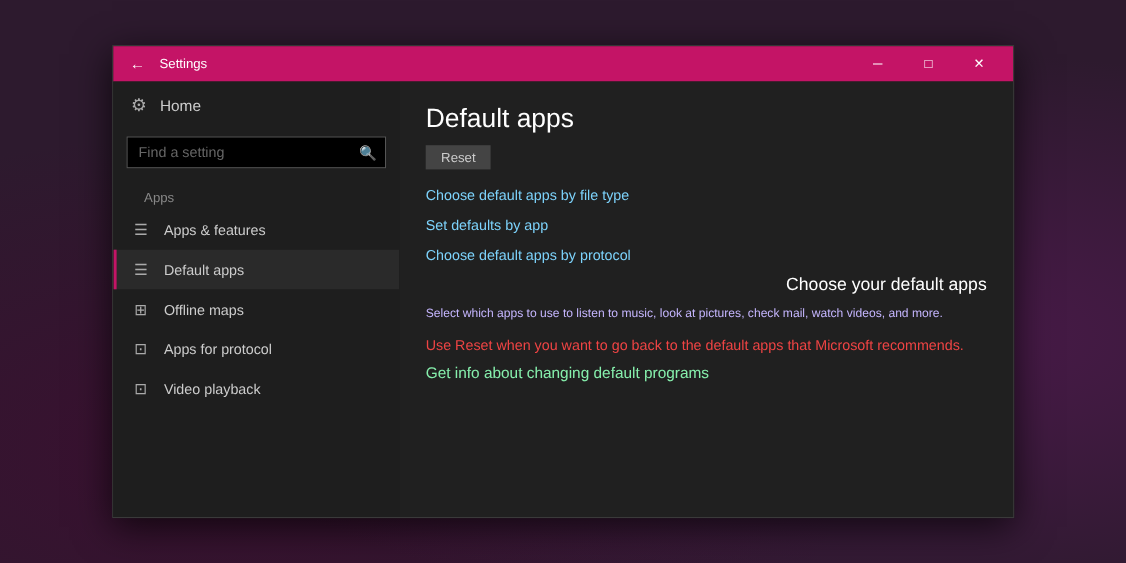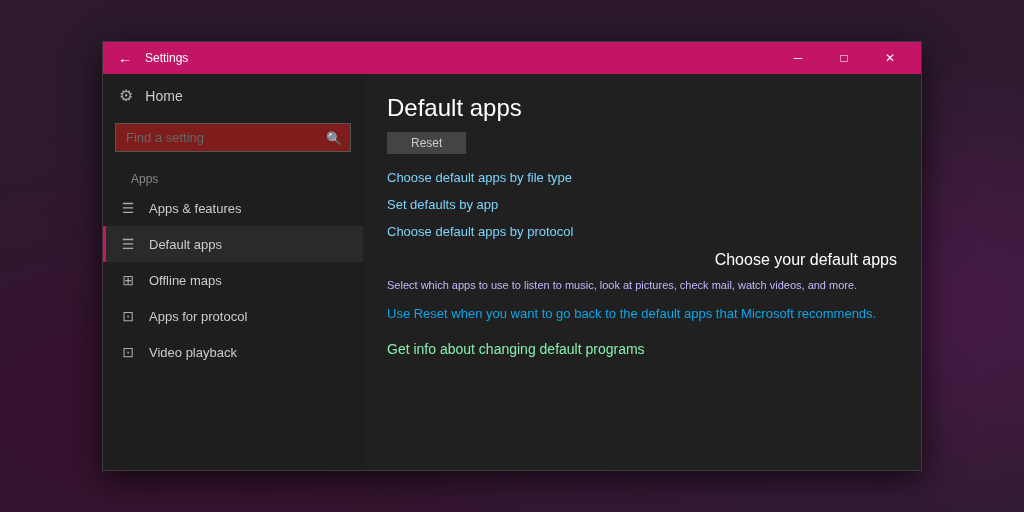--- a/index.html
+++ b/index.html
@@ -102,21 +102,21 @@
       font-size: 16px;
       color: #aaaaaa;
     }
     .search-box {
       margin: 6px 12px 12px 12px;
       position: relative;
     }
     .search-box input {
       width: 100%;
       padding: 6px 32px 6px 10px;
-      background: #7f1d1d;
+      background: #000000;
       border: 1px solid #555;
       border-radius: 0;
       color: #aaaaaa;
       font-size: 13px;
       outline: none;
     }
     .search-box input::placeholder { color: #666; }
     .search-box .search-icon-inner {
       position: absolute;
       right: 8px;
@@ -165,21 +165,21 @@
     .page-title {
       color: #ffffff;
       font-size: 24px;
       font-weight: 300;
       margin-bottom: 10px;
     }
     .reset-btn {
       display: inline-block;
       background: #444;
       color: #cccccc;
-      padding: 4px 24px;
+      padding: 4px 14px;
       font-size: 12px;
       cursor: pointer;
       margin-bottom: 16px;
       border: none;
     }
     .link-item {
       color: #7dd3fc;
       font-size: 13px;
       cursor: pointer;
       margin-bottom: 12px;
@@ -193,24 +193,24 @@
       margin-bottom: 8px;
       text-align: right;
     }
     .description {
       color: #c4b5fd;
       font-size: 11px;
       line-height: 1.5;
       margin-bottom: 10px;
     }
     .reset-description {
-      color: #0ea5e9;
+      color: #ef4444;
       font-size: 13px;
       line-height: 1.5;
-      margin-bottom: 18px;
+      margin-bottom: 8px;
     }
     .info-link {
       color: #86efac;
       font-size: 14px;
       cursor: pointer;
       display: block;
     }
   </style>
 </head>
 <body>

